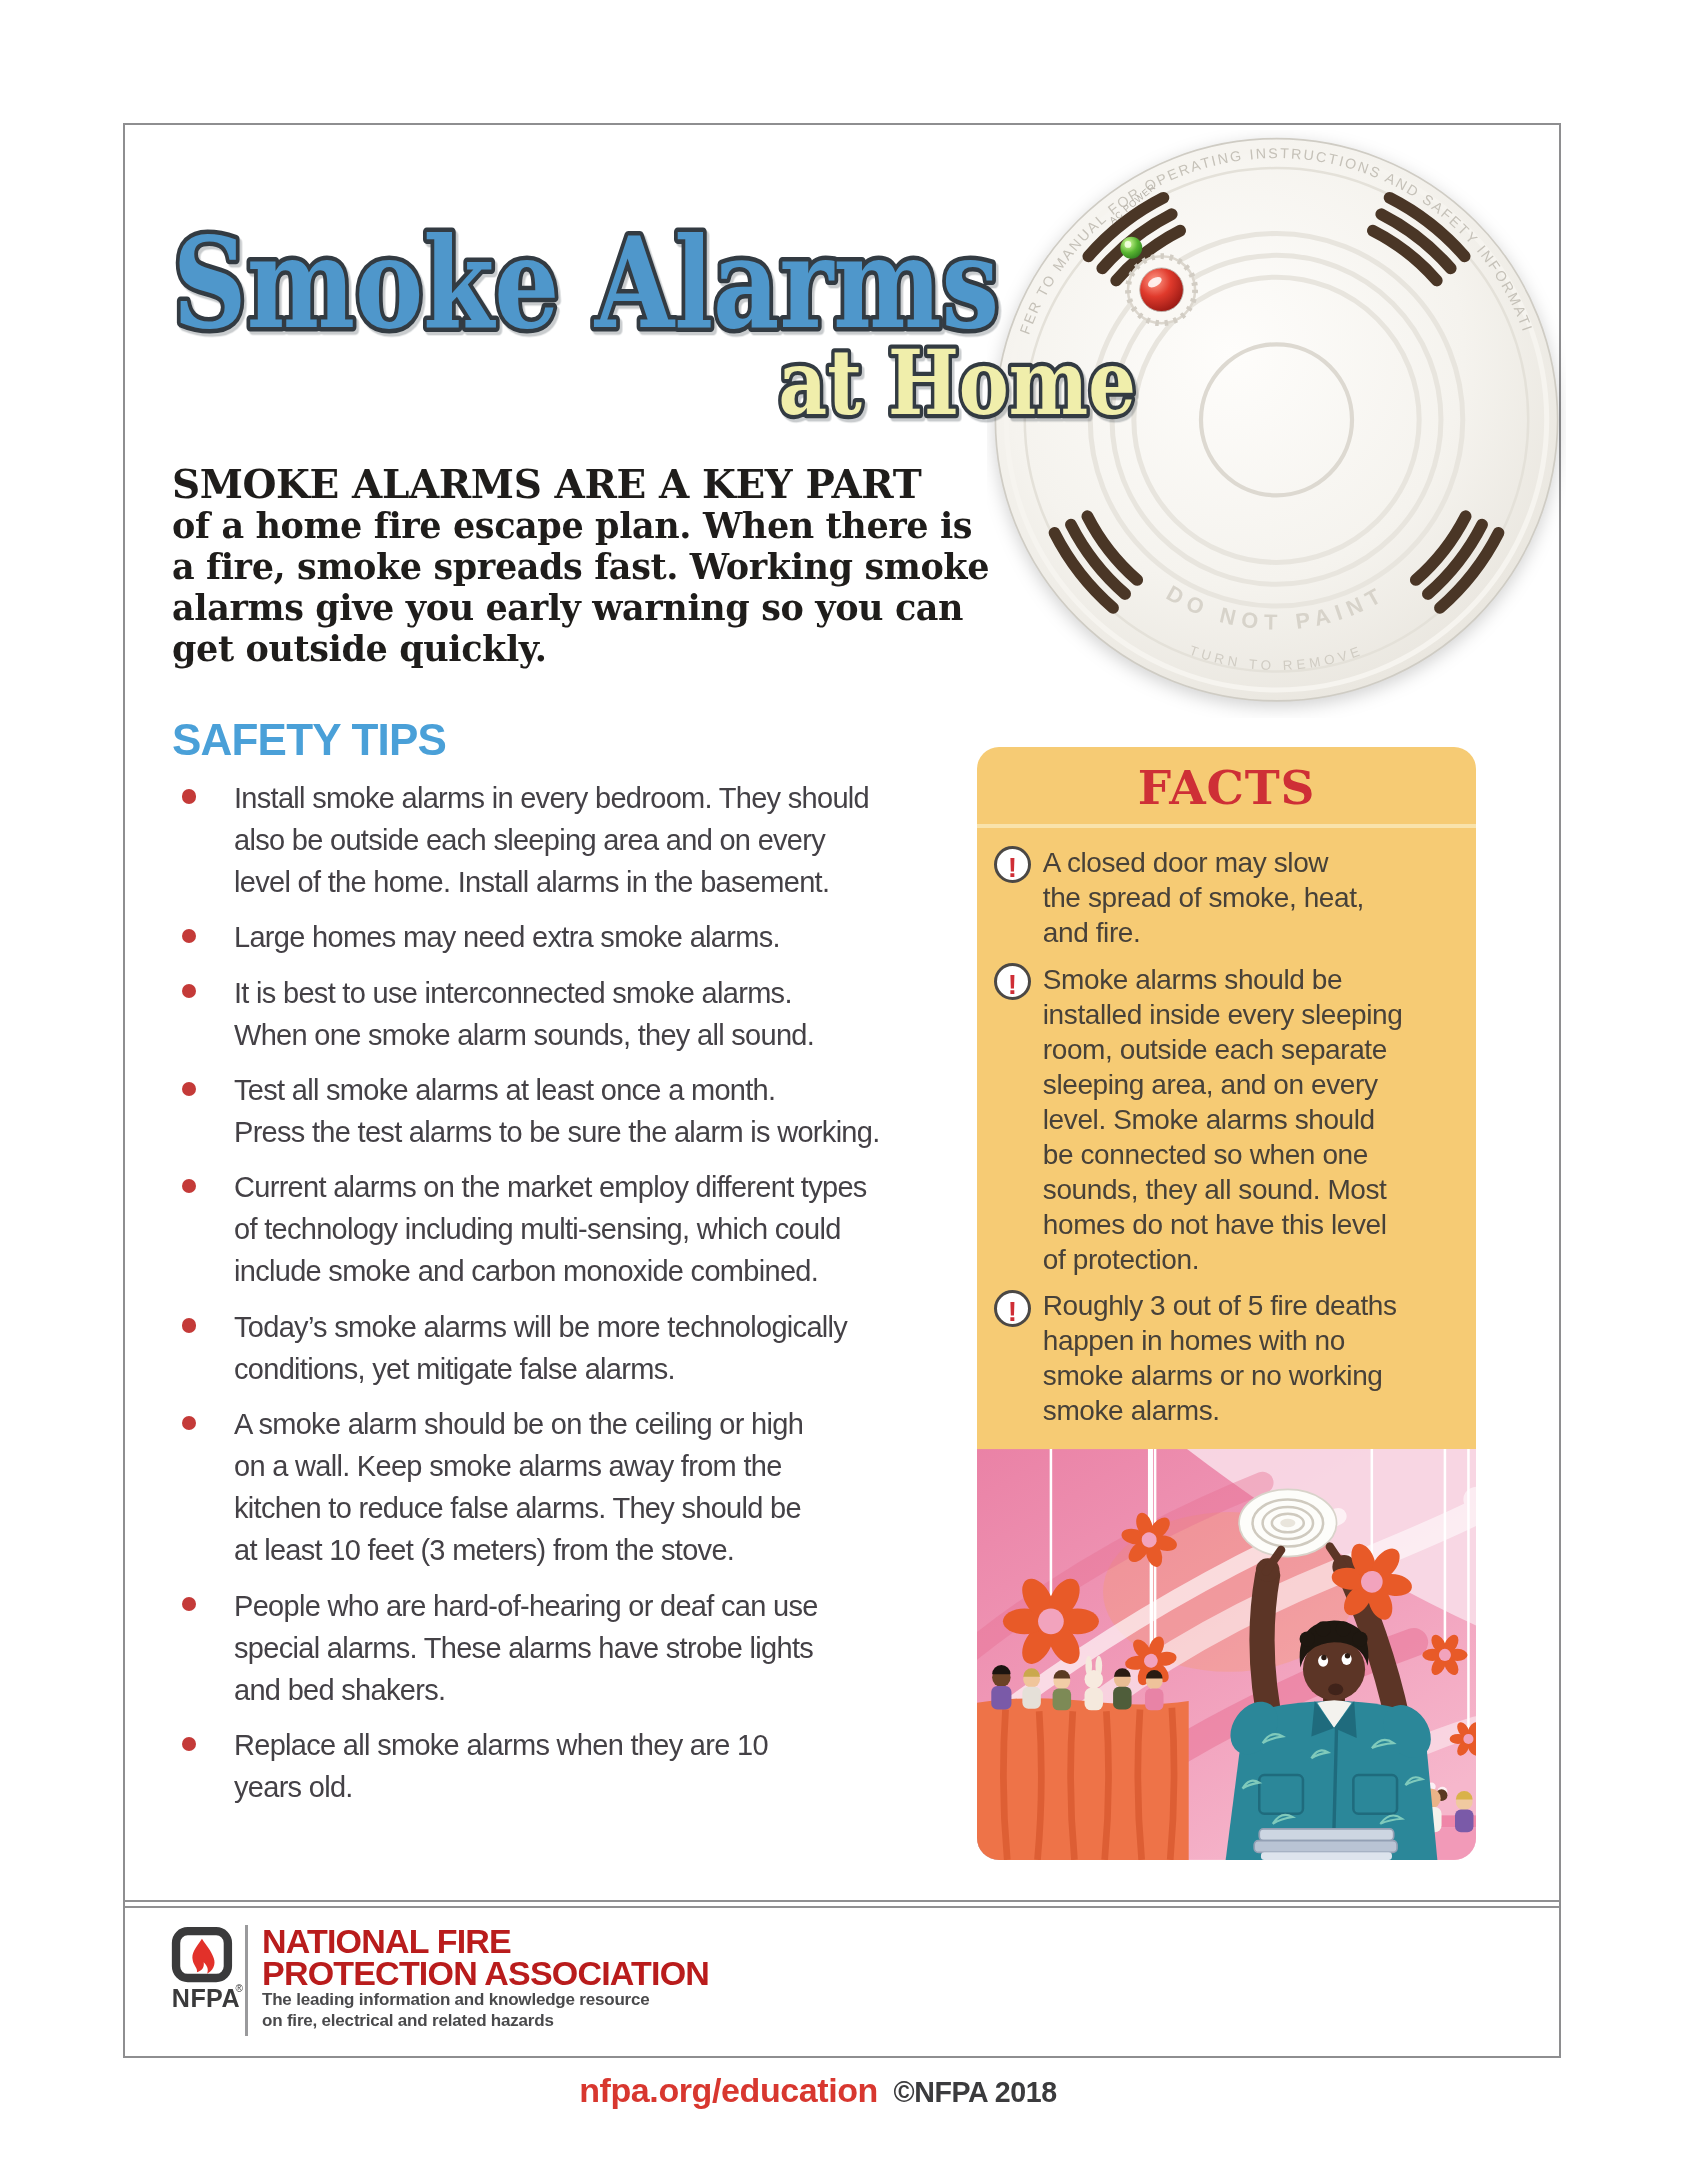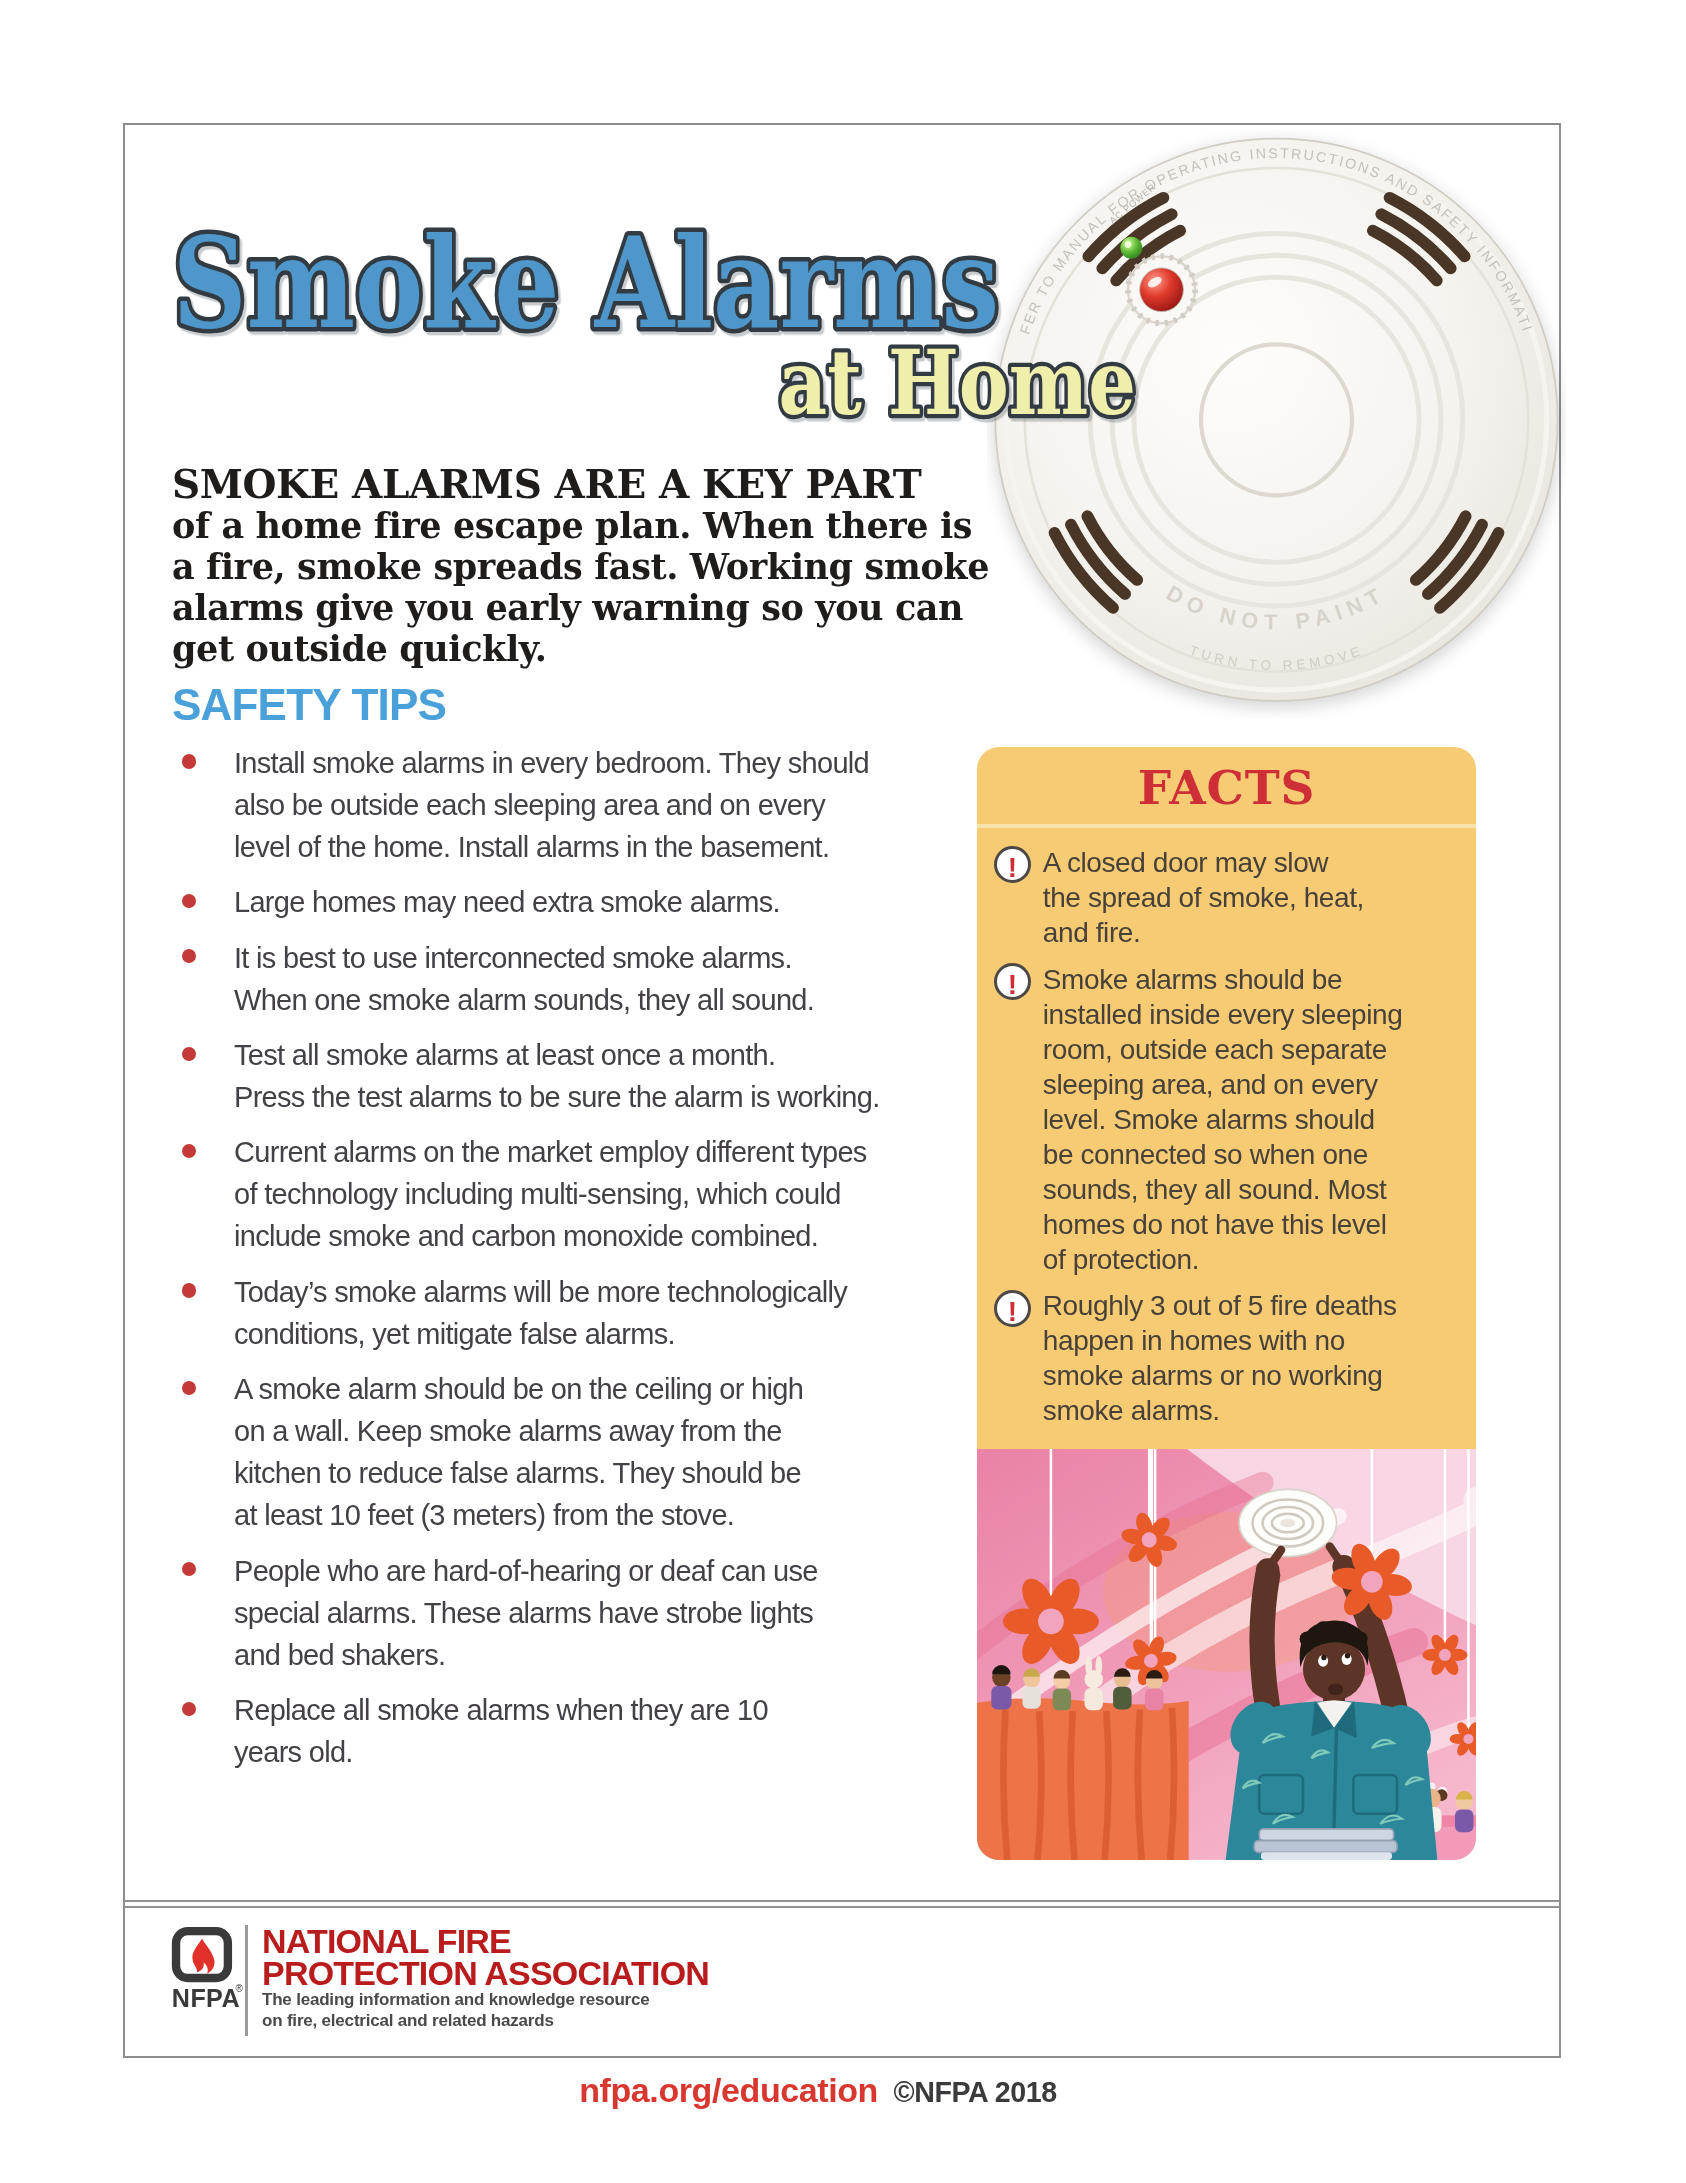--- a/index.html
+++ b/index.html
@@ -14,21 +14,21 @@
   .t1{font-size:150px;fill:#4f97cb;stroke:#333b42;stroke-width:11px;}
   .t2{font-size:108px;fill:#f0eeab;stroke:#333b42;stroke-width:10px;}
   
   .alarm-photo{position:absolute;left:987px;top:130px;width:579px;height:588px;z-index:2;}
   
   .intro{position:absolute;left:172px;top:464px;z-index:4;color:#1f1d1b;
          font-family:"DejaVu Serif",serif;font-weight:bold;}
   .intro-line{font-size:35px;line-height:41px;letter-spacing:-0.4px;white-space:nowrap;}
   .intro-line.lead{font-size:39px;}
   
-  .safety{position:absolute;left:172px;top:680px;width:806px;z-index:4;}
+  .safety{position:absolute;left:172px;top:715px;width:806px;z-index:4;}
   .safety h2{margin:0 0 11.8px 0;font-size:44px;letter-spacing:-0.8px;color:#4aa0d8;font-weight:bold;}
   .tips{list-style:none;margin:0;padding:0;}
   .tips li{position:relative;padding-left:62px;margin-bottom:13.4px;}
   .dot{position:absolute;left:10px;top:12.6px;width:14.3px;height:14.3px;border-radius:50%;
        background:#c43a38;}
   .tline{font-size:29px;line-height:42px;letter-spacing:-0.7px;color:#444146;white-space:nowrap;}
   
   .facts-box{position:absolute;left:977px;top:747px;width:499px;height:736px;
              background:#f6cb74;border-radius:22px 22px 0 0;box-sizing:border-box;z-index:4;}
   .facts-head{text-align:center;font-family:"DejaVu Serif",serif;font-weight:bold;

